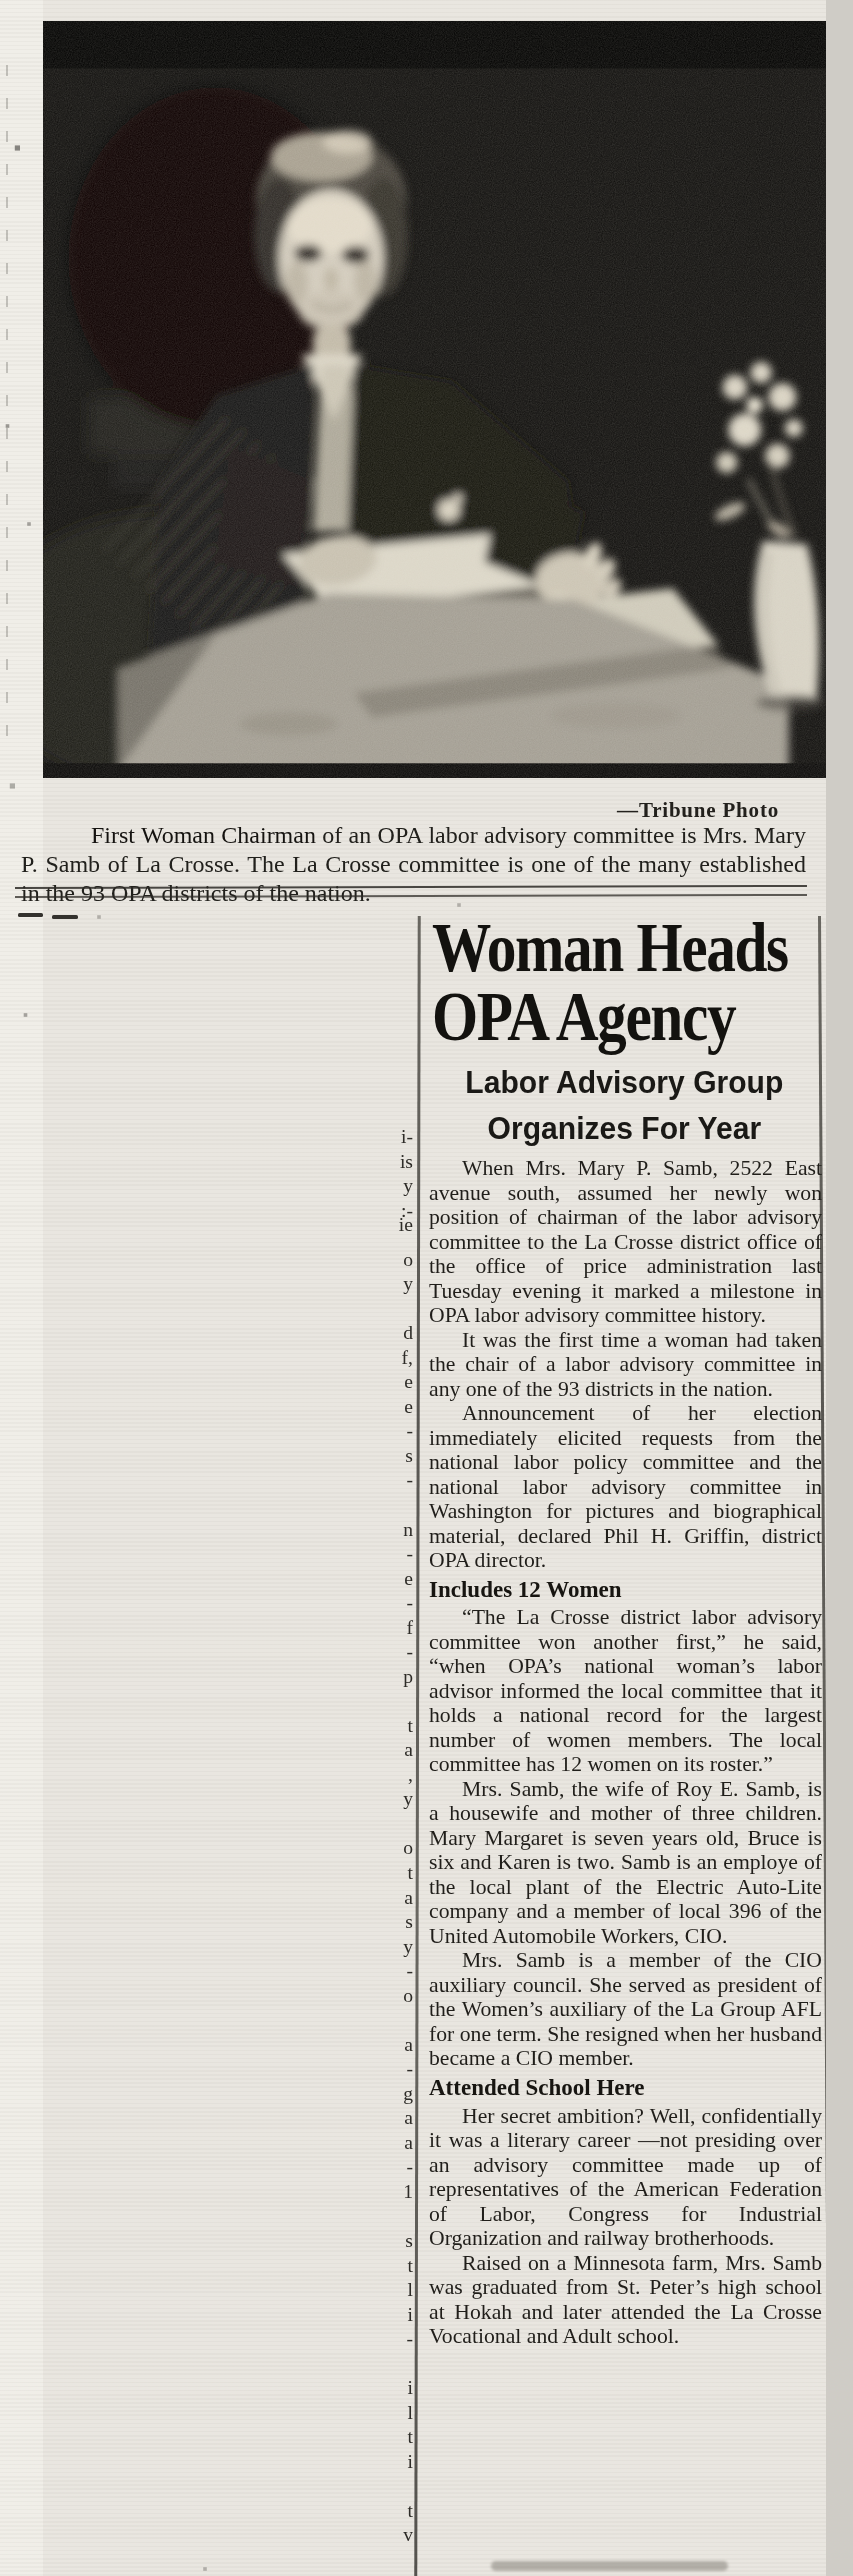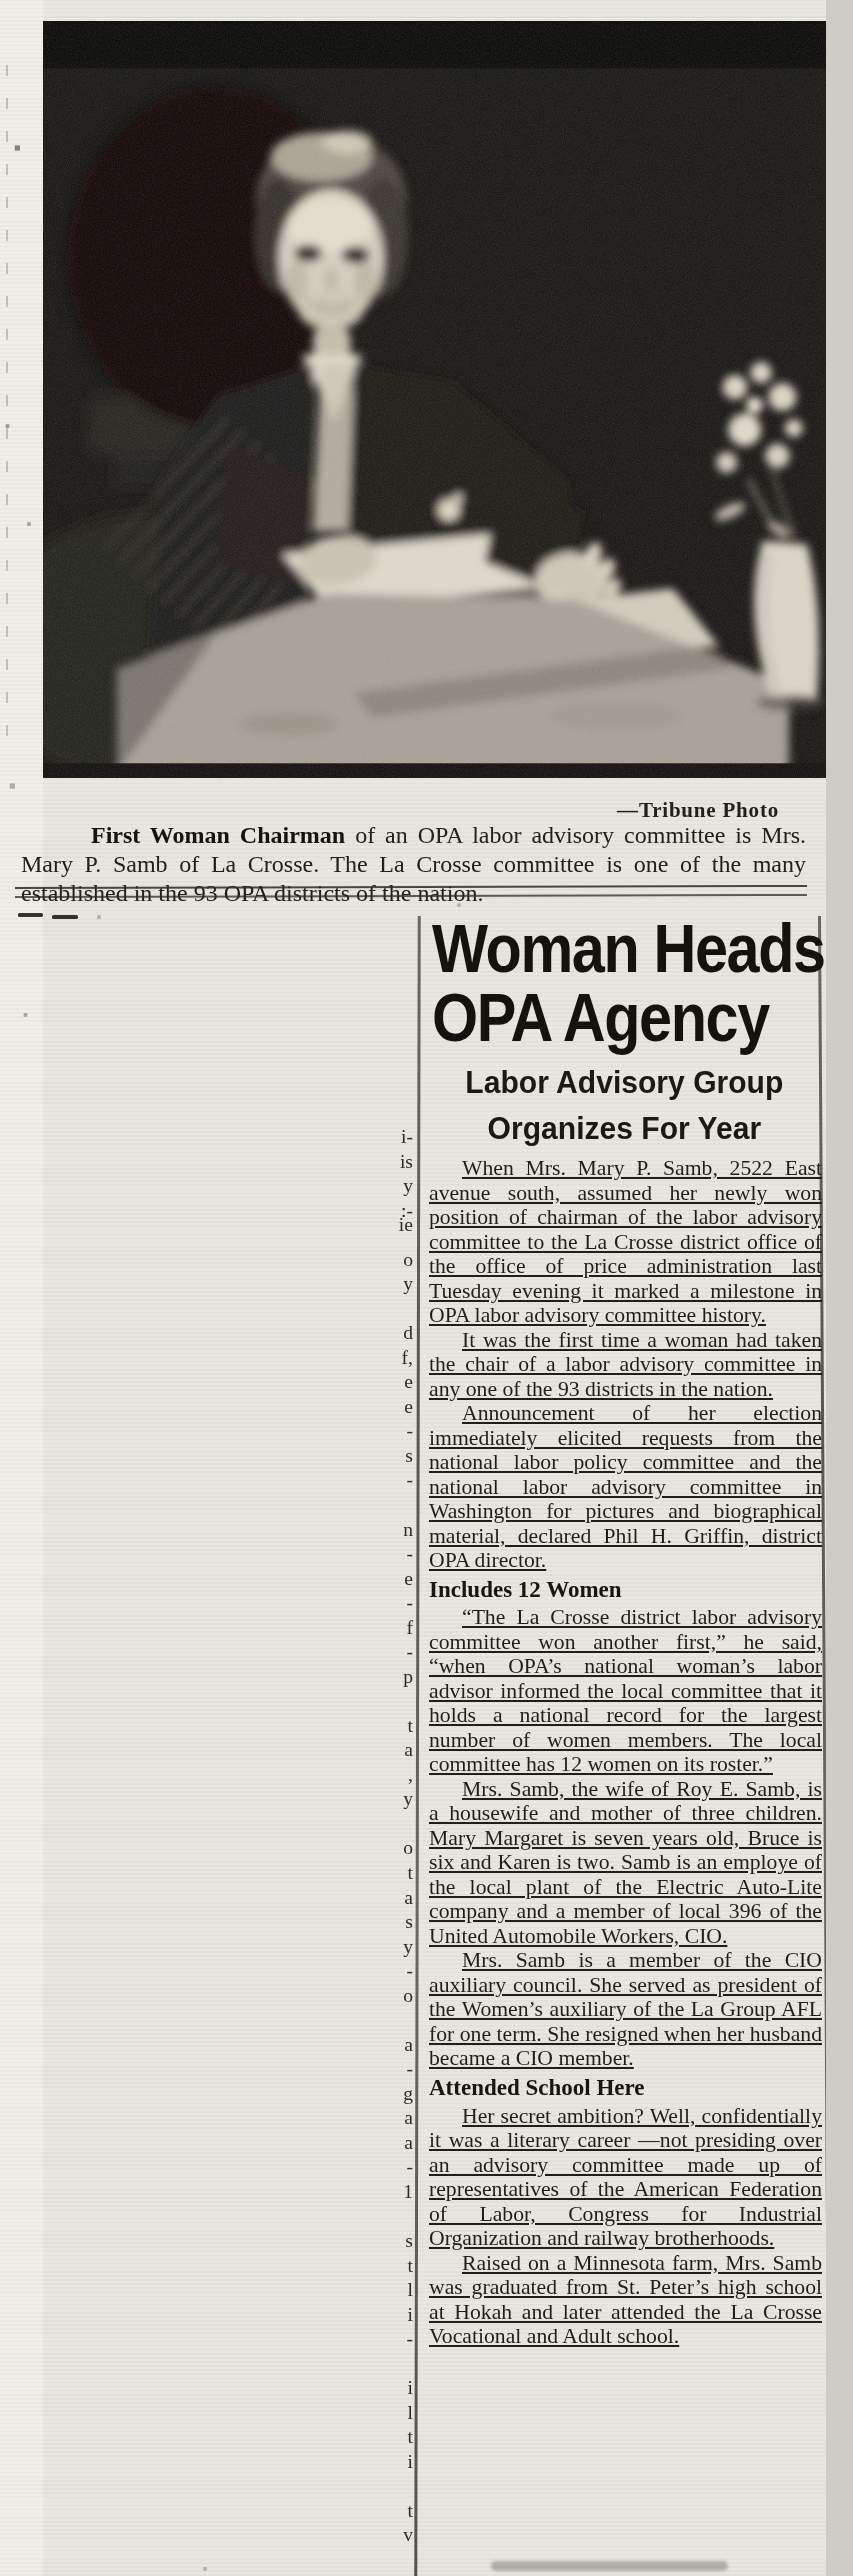--- a/index.html
+++ b/index.html
@@ -8,41 +8,41 @@
     background:
       repeating-linear-gradient(0deg, rgba(120,115,105,0.05) 0 1.6px, rgba(255,255,255,0) 1.6px 4.1px),
       linear-gradient(90deg,#f0eee8 0 43px,#e9e6e0 43px 100%);
     font-family:"Liberation Serif", serif;color:#1c1a17;
   }
   
   .photo-frame{position:absolute;left:43px;top:21px;width:787px;height:757px;background:#11100e;overflow:hidden;}
   .photo-frame svg{display:block;}
   .photo-credit{position:absolute;right:47px;top:798px;font-weight:bold;font-size:21px;letter-spacing:0.8px;color:#23211d;}
   .caption{position:absolute;left:21px;top:821px;width:785px;font-size:24px;line-height:29px;text-align:justify;color:#21201c;}
-  .caption .lead{font-weight:bold;color:#151310;}
+  .caption .lead{font-weight:normal;color:#151310;}
   .caption p{margin:0;text-indent:70px;}
   .double-rule{position:absolute;left:14.7px;top:886px;width:792px;height:7.4px;
     border-top:2.5px solid rgba(45,43,39,.85);border-bottom:2.5px solid rgba(45,43,39,.75);transform:rotate(-0.15deg);}
   .dash{position:absolute;height:4.1px;background:#33312d;border-radius:1.6px;}
   
   .vrule{position:absolute;width:2.5px;background:linear-gradient(180deg,#4a4842,#35332f 30%,#4a4842 60%,#302e2a);opacity:.8;}
   .vrule.left{left:416px;top:916px;height:1660px;transform:rotate(0.12deg);}
   .vrule.right{left:818px;top:916px;height:1660px;transform:rotate(-0.35deg);transform-origin:top center;}
   .vrule.photo-edge{left:842px;top:49px;height:311px;opacity:.22;width:1.6px;}
   
   .headline{position:absolute;left:432px;top:914px;width:384px;color:#13120f;
-    font-family:Liberation Sans, sans-serif;font-weight:bold;}
+    font-family:Liberation Serif, serif;font-weight:bold;}
   .headline .h-line{font-size:69px;line-height:69px;letter-spacing:-1.6px;transform:scaleX(.86);transform-origin:left;white-space:nowrap;}
   .subheadline{position:absolute;left:458px;top:1060px;width:343px;text-align:center;color:#1a1916;
     font-family:"Liberation Sans",sans-serif;font-weight:bold;}
   .subheadline .s-line{font-size:31px;line-height:46px;transform:scaleX(.97);transform-origin:left;white-space:nowrap;}
   
   .article{position:absolute;left:429px;top:1156px;width:393px;height:1415px;overflow:hidden;
     font-size:21.7px;line-height:24.5px;text-align:justify;color:#201e1a;}
-  .article p{margin:0;text-indent:33px;text-decoration:underline;}
+  .article p{margin:0;text-indent:33px;}
   .article h3{margin:3.3px 0 1.6px 0;font-size:23px;line-height:28px;text-indent:0;font-weight:bold;color:#171511;}
   
   .frag-strip{position:absolute;font-size:19.6px;color:#2e2c28;}
   .frag-strip .frag{position:absolute;left:0;width:100%;line-height:19.6px;}
   .frag-strip.left{left:384px;top:1127px;width:29px;text-align:right;}
   .frag-strip.right{left:831px;top:1351px;width:21px;text-align:left;}
   
   .smudge{position:absolute;left:491px;top:2561px;width:237px;height:9.8px;background:#716d65;opacity:.45;filter:blur(1.6px);border-radius:4.9px;}
   .specks{position:absolute;left:0;top:0;width:1.6px;height:1.6px;background:transparent;
     box-shadow:

